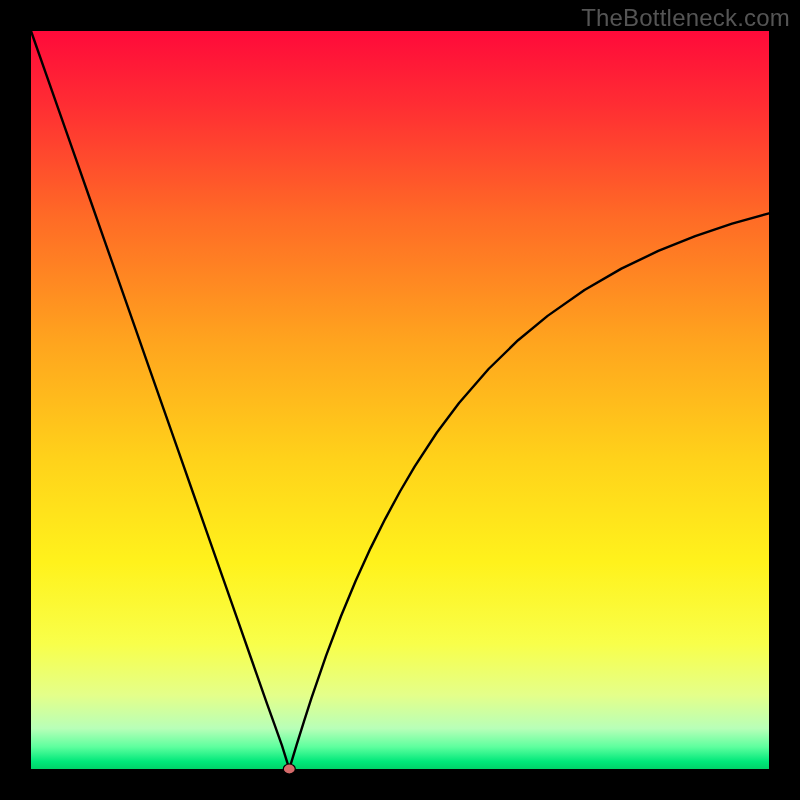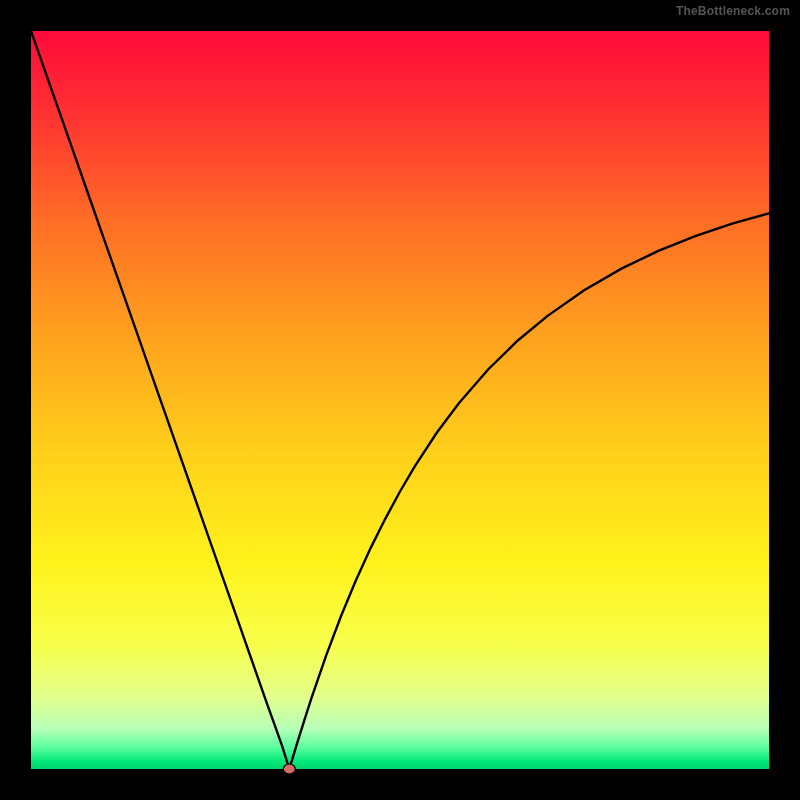--- a/index.html
+++ b/index.html
@@ -17,22 +17,22 @@
     height: 800px;
   }
   svg {
     display: block;
   }
   .watermark {
     position: absolute;
     top: 4px;
     right: 10px;
     color: #555;
-    font-size: 12px;
-    font-weight: 700;
+    font-size: 24px;
+    font-weight: 400;
     letter-spacing: 0.2px;
   }
 </style>
 </head>
 <body>
 
 <div class="canvas-wrap">
   <svg id="chart-svg" width="800" height="800" viewBox="0 0 800 800">
     <defs>
       <linearGradient id="bg-grad" x1="0" y1="0" x2="0" y2="1">

